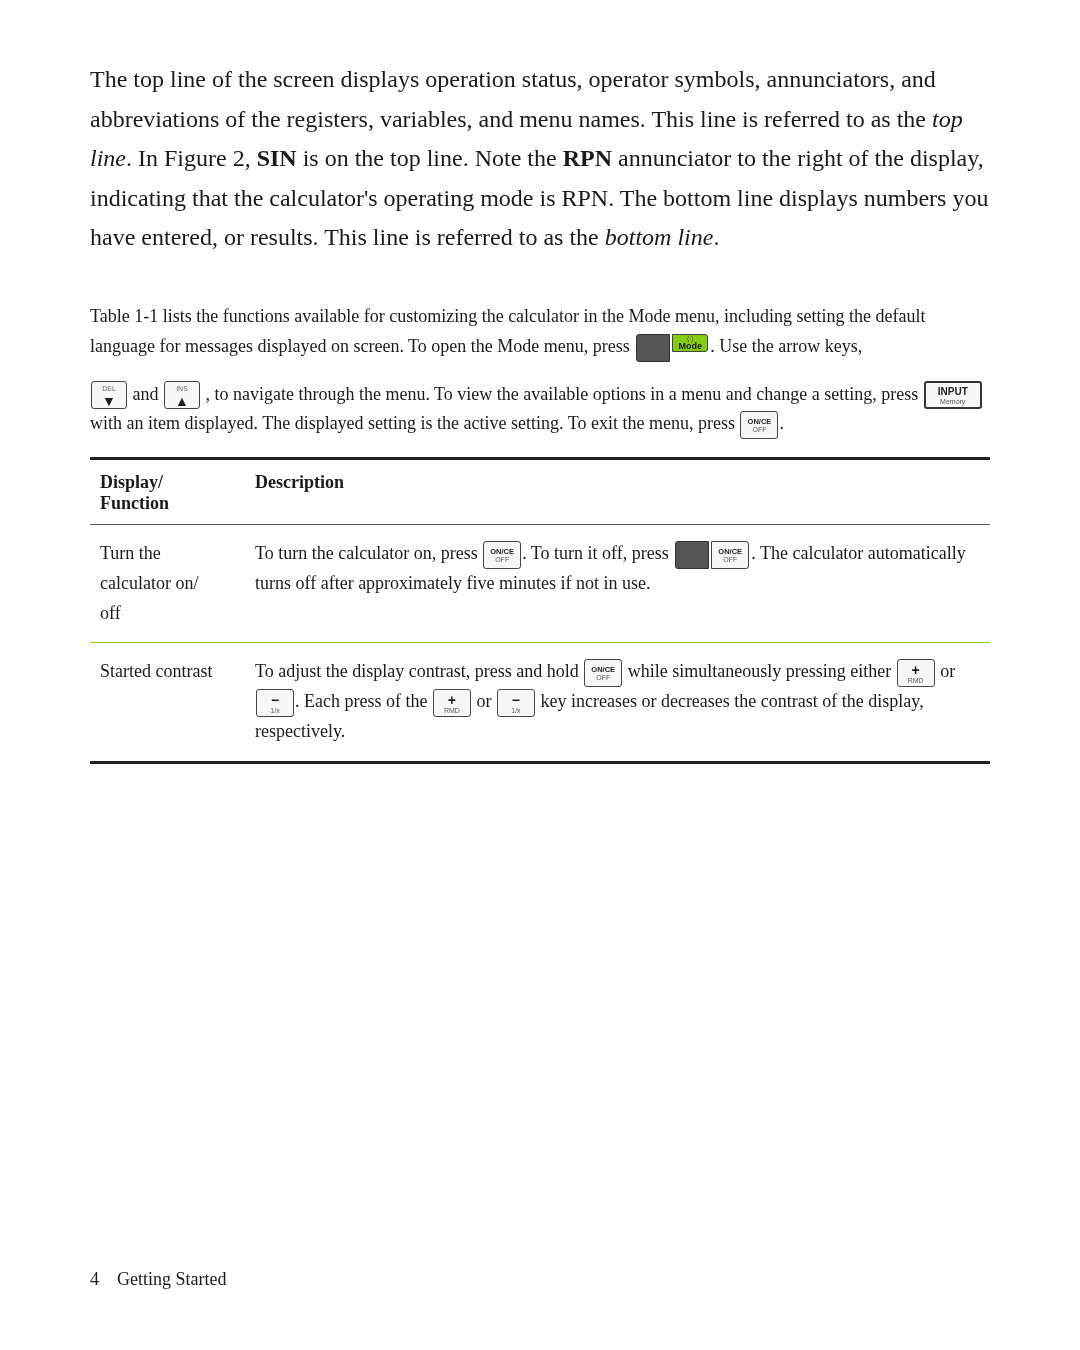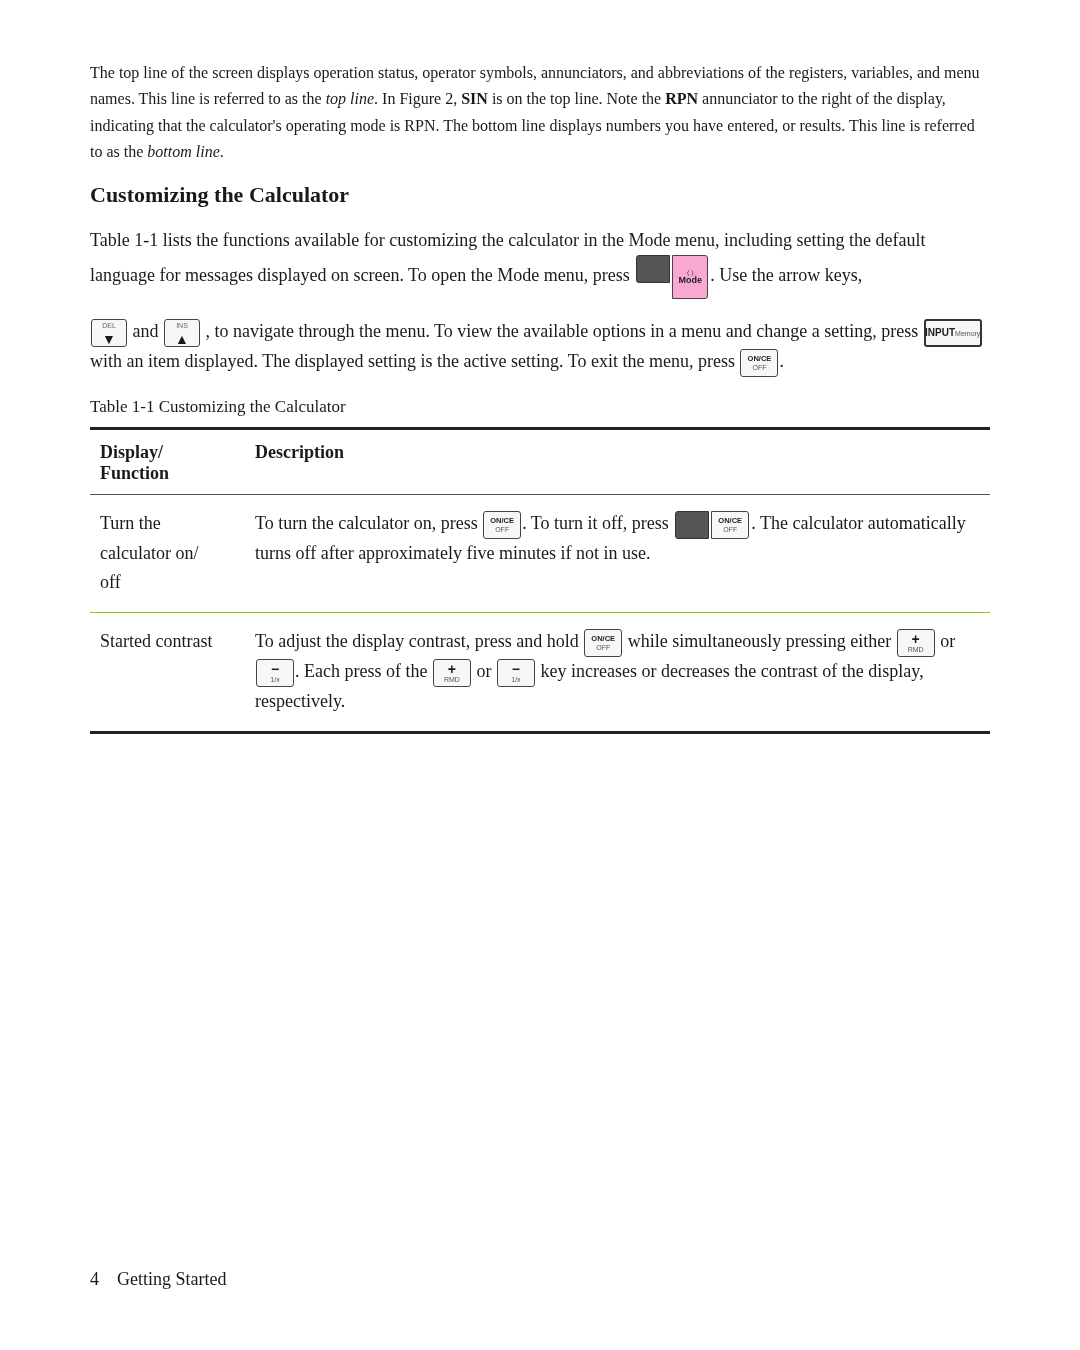--- a/index.html
+++ b/index.html
@@ -13,23 +13,23 @@
       position: relative;
     }
     .page {
       background: #fff;
       width: 1080px;
       min-height: 1350px;
       padding: 60px 90px 80px 90px;
       position: relative;
     }
     .intro-paragraph {
-      font-size: 16px;
+      font-size: 24px;
       line-height: 1.65;
-      margin-bottom: 16px;
+      margin-bottom: 44px;
     }
     .italic { font-style: italic; }
     .bold { font-weight: bold; }
     .section-heading {
       font-size: 22px;
       font-weight: bold;
       margin-bottom: 18px;
       margin-top: 8px;
     }
     .body-text {
@@ -118,24 +118,24 @@
     .btn-dark {
       background: #555;
       color: #fff;
       width: 34px;
       height: 28px;
       border: 1.5px solid #333;
       border-radius: 3px 0 0 3px;
     }
     .btn-mode-right {
       width: 36px;
-      height: 44px;
+      height: 18px;
       border: 1.5px solid #444;
       border-radius: 0 3px 3px 0;
-      background: #f9a8d4;
+      background: #84cc16;
       flex-direction: column;
       display: flex;
       align-items: center;
       justify-content: center;
     }
     .btn-mode-right .top-t {
       font-size: 7px;
       color: #333;
       line-height: 1;
     }
@@ -198,21 +198,20 @@
 
   <p class="intro-paragraph">
     The top line of the screen displays operation status, operator symbols,
     annunciators, and abbreviations of the registers, variables, and menu names.
     This line is referred to as the <span class="italic">top line</span>. In Figure 2, <span class="bold">SIN</span> is on the top line. Note
     the <span class="bold">RPN</span> annunciator to the right of the display, indicating that the calculator's
     operating mode is RPN. The bottom line displays numbers you have entered,
     or results. This line is referred to as the <span class="italic">bottom line</span>.
   </p>
 
-  <h2 class="section-heading">Customizing the Calculator</h2>
 
   <p class="body-text">
     Table 1-1 lists the functions available for customizing the calculator in the
     Mode menu, including setting the default language for messages displayed
     on screen. To open the Mode menu, press
     
     <span class="btn-mode-group">
       <span class="btn btn-dark" style="font-size:0;"></span>
       <span class="btn btn-mode-right">
         <span class="top-t">〈 〉</span>
@@ -228,34 +227,33 @@
     </span>
     and
     
     <span class="btn btn-arrow" style="display:inline-flex; flex-direction:column; width:36px; height:28px;">
       <span class="top-t" style="font-size:7px; color:#666;">INS</span>
       <span class="main-t" style="font-size:14px; font-weight:bold; line-height:1;">▲</span>
     </span>
     , to navigate through the menu. To view the available options
     in a menu and change a setting, press
     
-    <span class="btn btn-input" style="display:inline-flex; flex-direction:row; width:58px; height:28px; border:2px solid #333;">
+    <span class="btn btn-input" style="display:inline-flex; flex-direction:column; width:58px; height:28px; border:2px solid #333;">
       <span class="top-t" style="font-size:10px; font-weight:bold; color:#222; line-height:1.2;">INPUT</span>
       <span class="bot-t" style="font-size:7px; color:#555; line-height:1;">Memory</span>
     </span>
     with an item displayed. The
     displayed setting is the active setting. To exit the menu, press
     
     <span class="btn btn-onoff" style="display:inline-flex; flex-direction:column; width:38px; height:28px; align-items:center; justify-content:center;">
       <span class="top-t" style="font-size:7.5px; font-weight:bold; color:#222; line-height:1.1;">ON/CE</span>
       <span class="bot-t" style="font-size:7px; color:#555; line-height:1;">OFF</span>
     </span>.
   </p>
 
-  <p class="table-caption">Table 1-1  Customizing the Calculator</p>
 
   <table class="calc-table">
     <thead>
       <tr>
         <th class="col-display">Display/<br>Function</th>
         <th class="col-desc">Description</th>
       </tr>
     </thead>
     <tbody>
 

